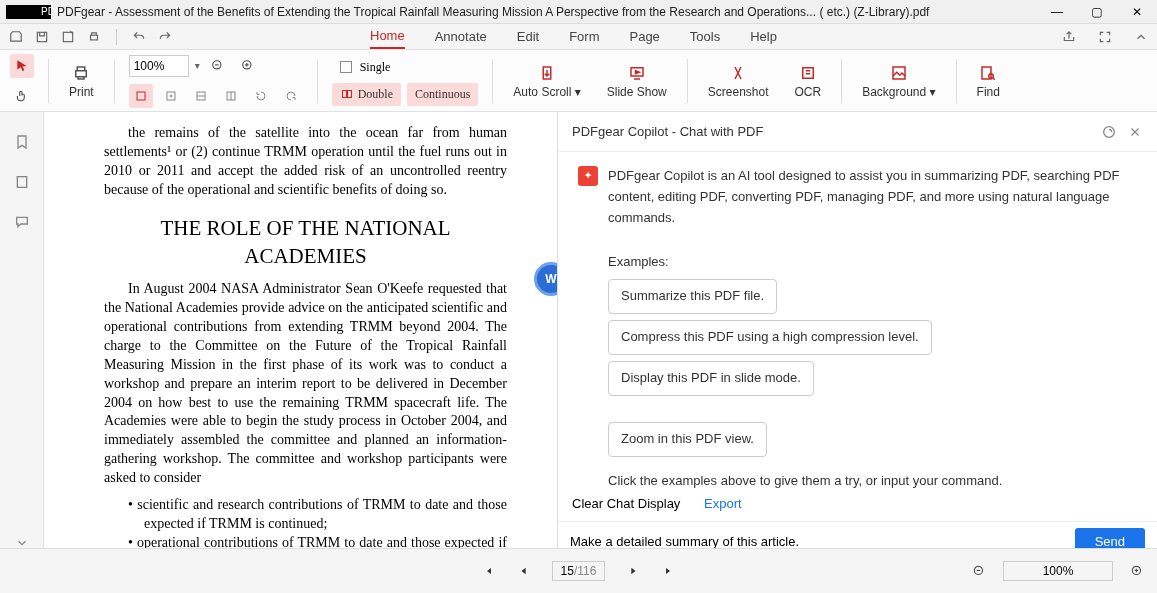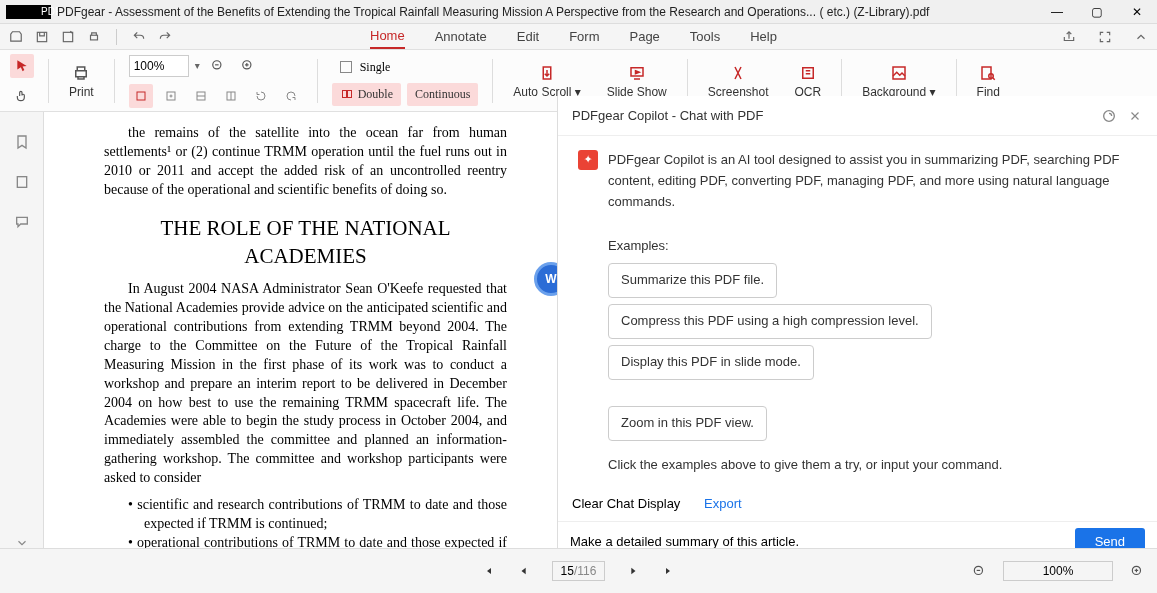--- a/index.html
+++ b/index.html
@@ -100,21 +100,21 @@
     .doc-bullet { padding-left:40px; text-indent:-16px; }
 
     .word-bubble {
       position:absolute; left:490px; top:150px;
       width:34px;height:34px;border-radius:50%;
       background:#2b6cd6;color:#fff;display:flex;align-items:center;justify-content:center;
       font-size:12px;font-weight:bold;border:3px solid #6aa0ec;
     }
 
     .copilot {
-      position:absolute; top:96px; right:0; width:600px; bottom:32px;
+      position:absolute; top:112px; right:0; width:600px; bottom:32px;
       background:#fff; border-left:1px solid #ddd;
       display:flex; flex-direction:column;
     }
     .copilot-head {
       height:40px; border-bottom:1px solid #eee;
       display:flex; align-items:center; padding:0 14px; gap:10px;
     }
     .copilot-title { flex:1; font-size:13px; color:#333; }
     .copilot-body { padding:14px 20px; flex:1; overflow:auto; font-size:13px; color:#333; line-height:1.6;}
     .cp-icon { width:20px;height:20px;background:#ea4335;border-radius:3px;display:flex;align-items:center;justify-content:center;color:#fff;font-size:11px; }

